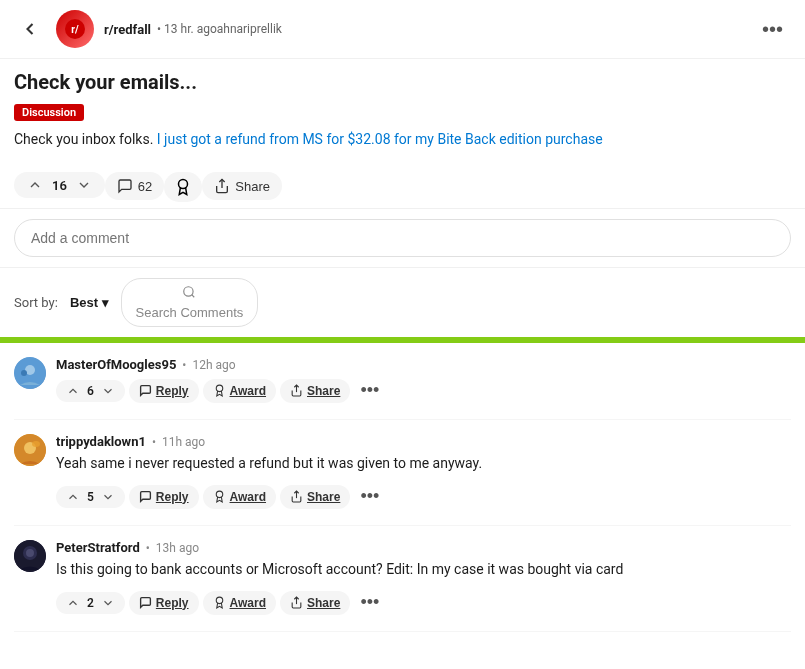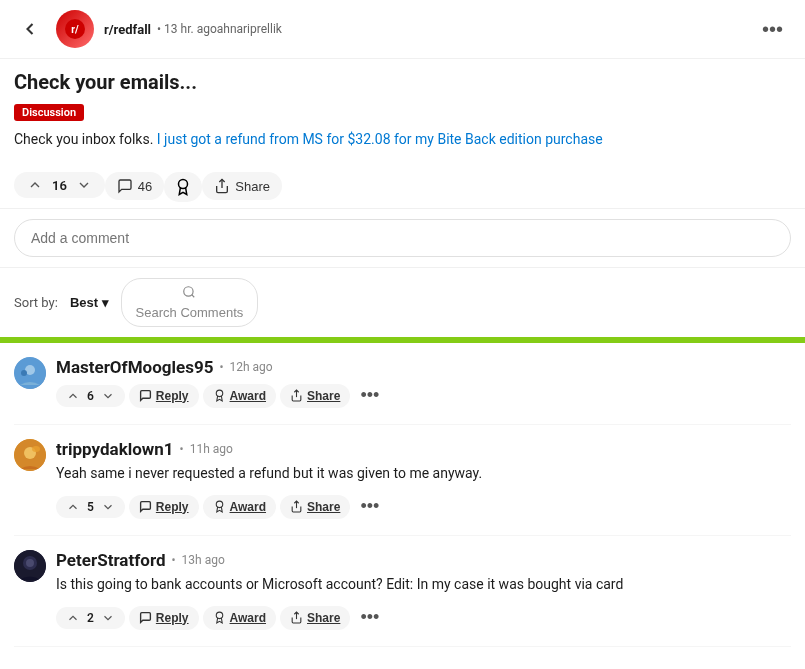--- a/index.html
+++ b/index.html
@@ -234,21 +234,21 @@
       flex: 1;
     }
     .comment-header {
       display: flex;
       align-items: center;
       gap: 6px;
       margin-bottom: 4px;
     }
     .comment-author {
       font-weight: 700;
-      font-size: 17px;
+      font-size: 13px;
       color: #1c1c1c;
     }
     .comment-time {
       font-size: 12px;
       color: #888;
     }
     .comment-dot {
       font-size: 12px;
       color: #888;
     }
@@ -377,21 +377,21 @@
       <svg width="16" height="16" viewBox="0 0 24 24" fill="none" stroke="currentColor" stroke-width="2">
         <polyline points="6 9 12 15 18 9"></polyline>
       </svg>
     </button>
   </div>
 
   <button class="action-btn">
     <svg viewBox="0 0 24 24" fill="none" stroke="currentColor" stroke-width="2">
       <path d="M21 15a2 2 0 0 1-2 2H7l-4 4V5a2 2 0 0 1 2-2h14a2 2 0 0 1 2 2z"></path>
     </svg>
-    <span>46</span>
+    <span>62</span>
   </button>
 
   <button class="award-btn">
     <svg width="18" height="18" viewBox="0 0 24 24" fill="none" stroke="currentColor" stroke-width="2">
       <circle cx="12" cy="8" r="6"></circle>
       <path d="M15.477 12.89L17 22l-5-3-5 3 1.523-9.11"></path>
     </svg>
   </button>
 
   <button class="action-btn">

